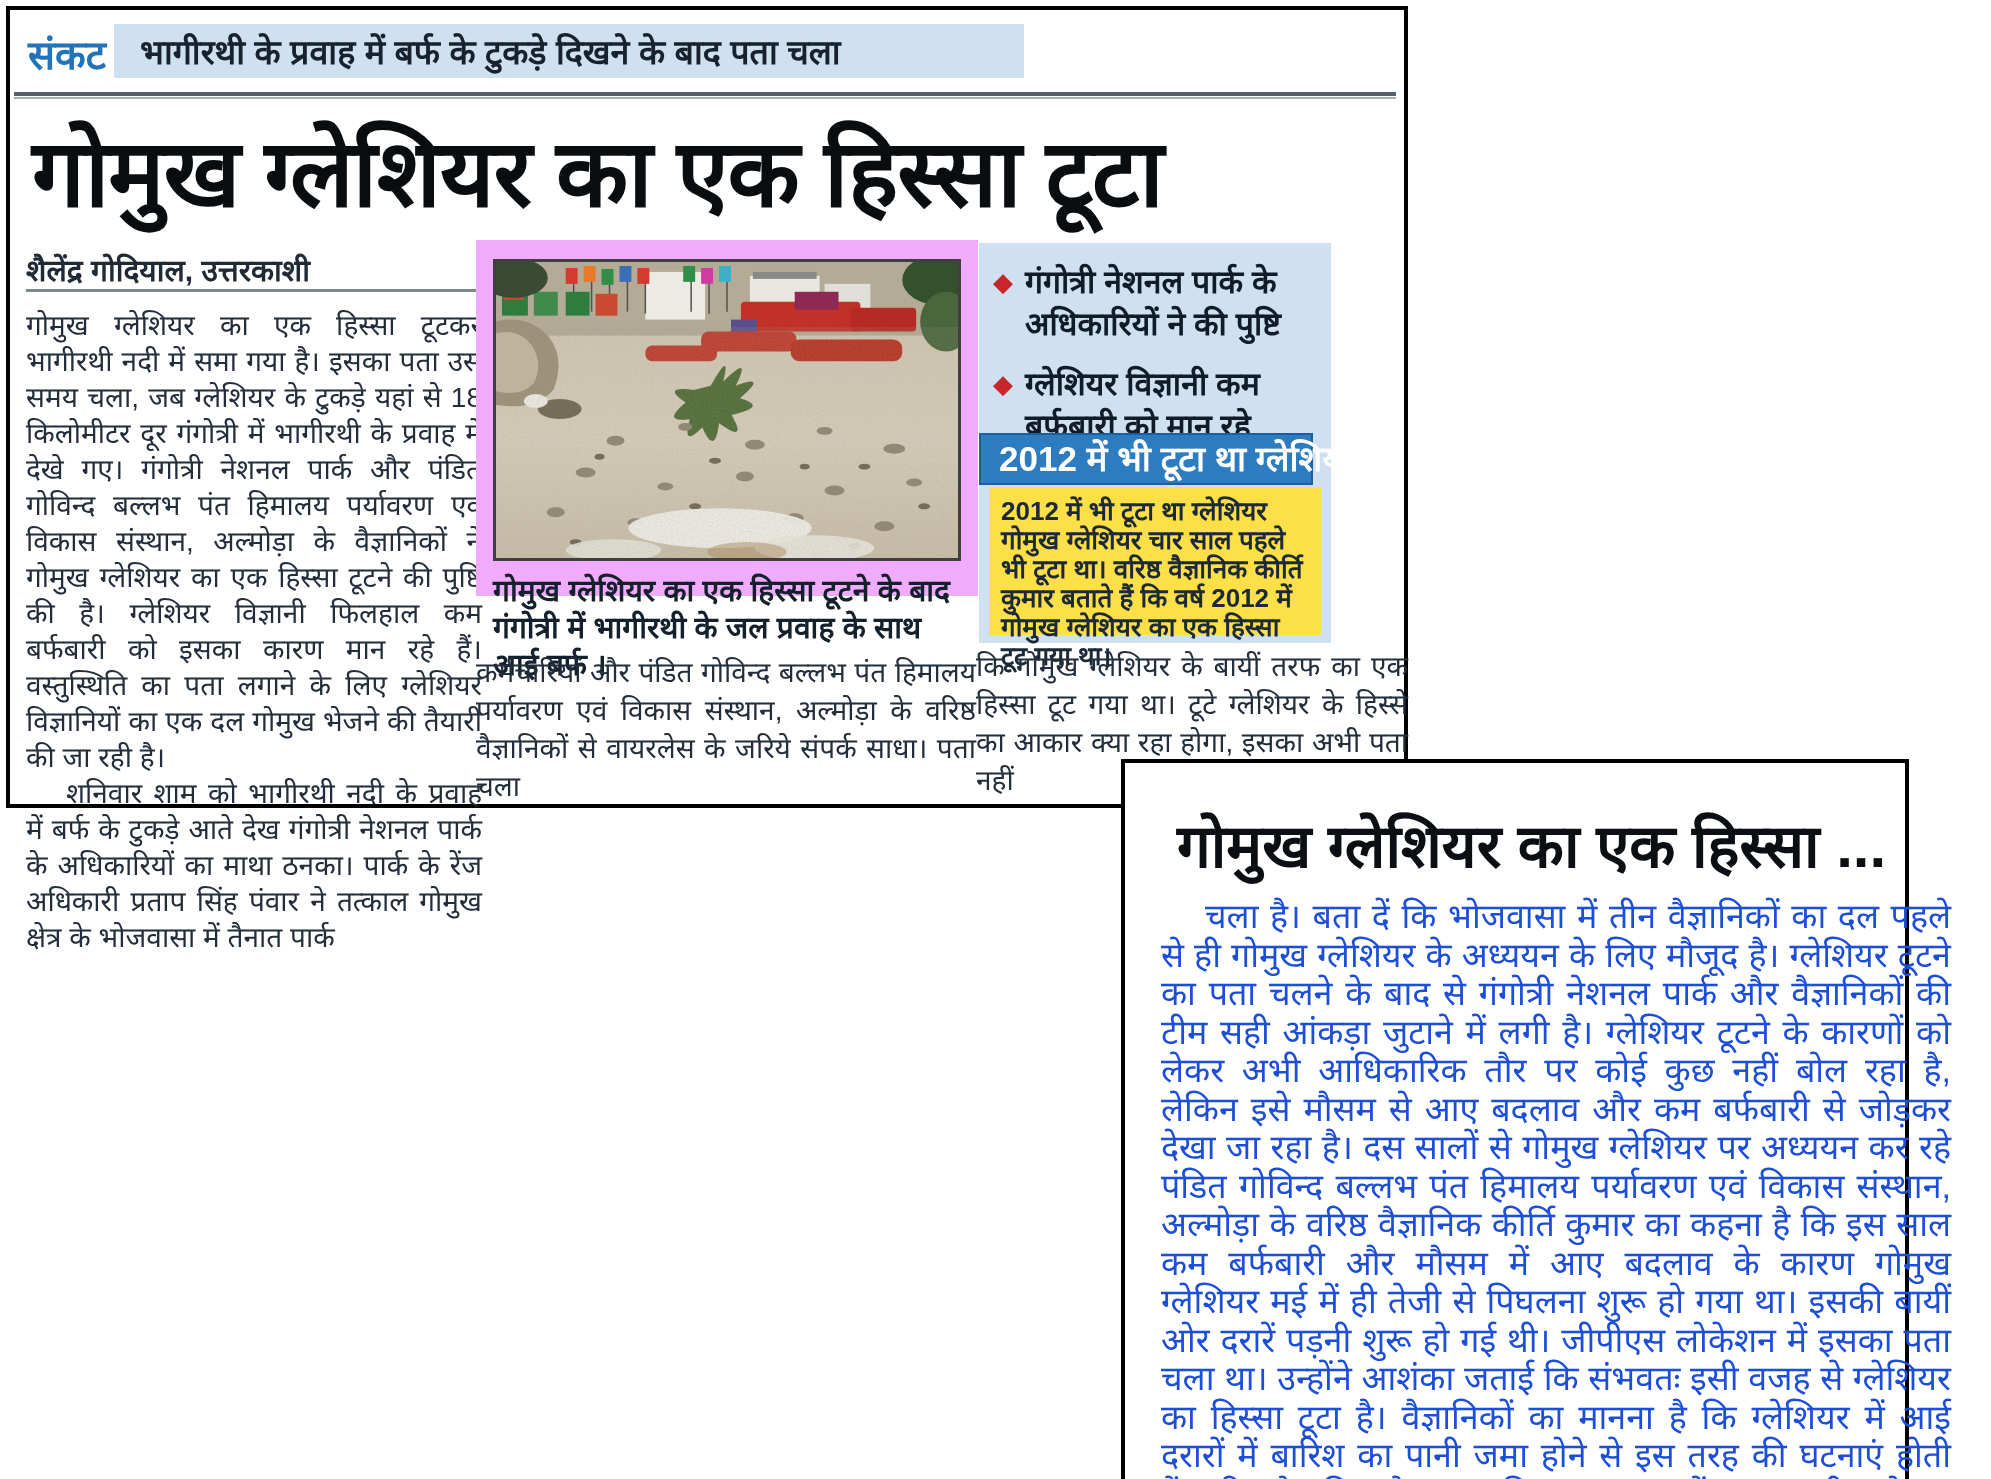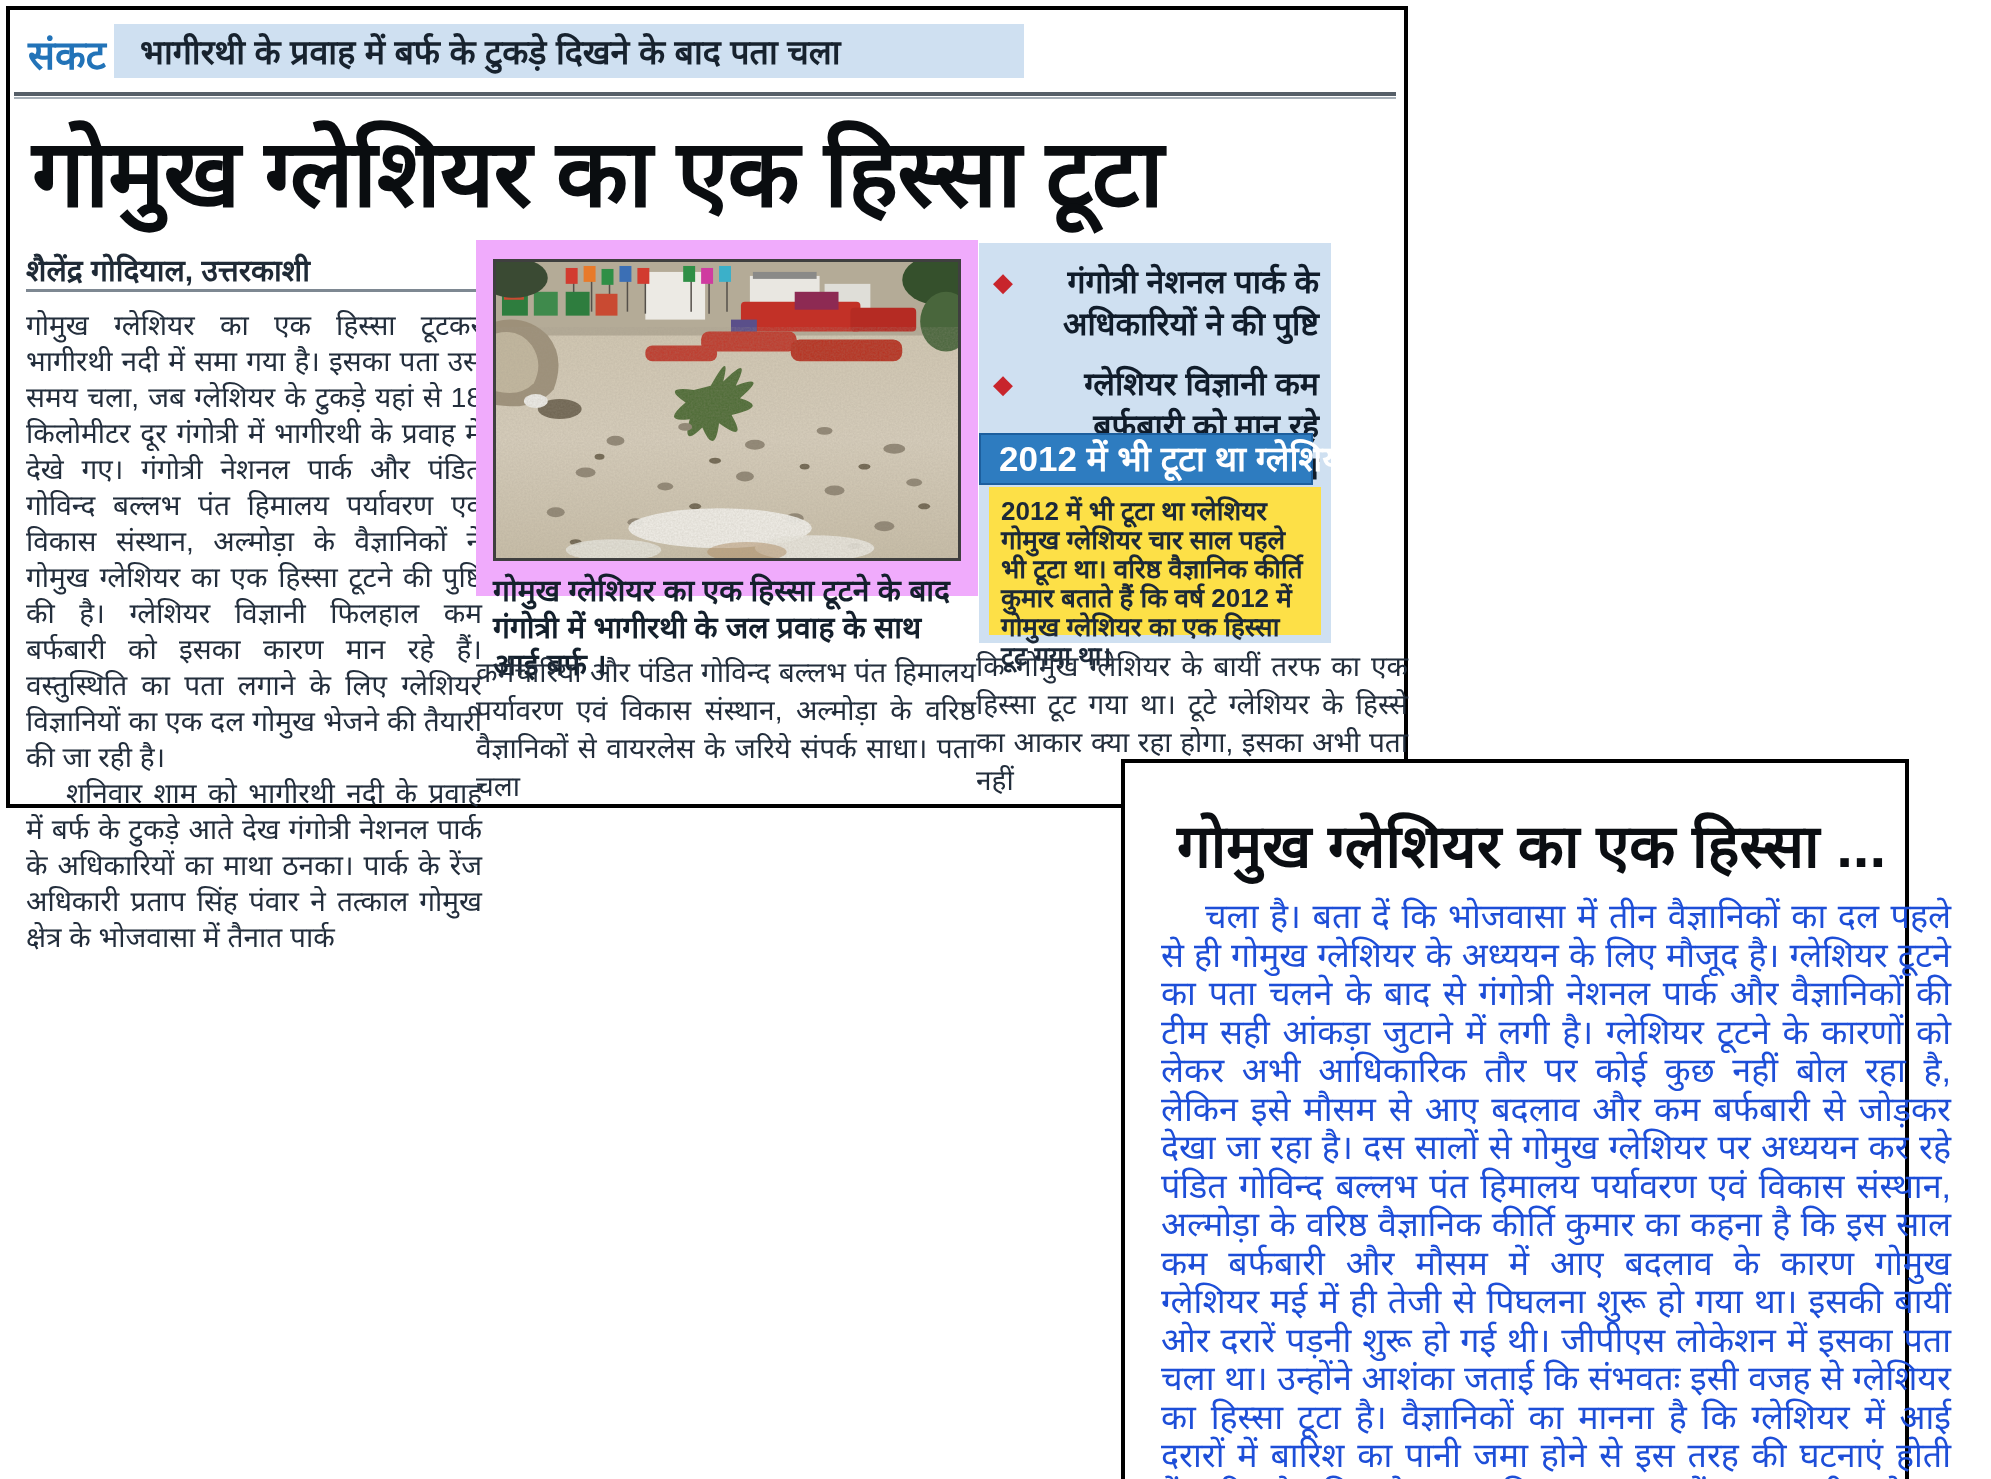--- a/index.html
+++ b/index.html
@@ -27,21 +27,21 @@
   
   .photo-block{left:466px;top:230px;width:502px;height:356px;background:#f0abfc;}
   .photo-frame{position:absolute;left:17px;top:19px;width:468px;height:302px;border:3px solid #3f3f3f;box-sizing:border-box;background:#d6ccba;}
   .photo-frame svg{display:block;width:100%;height:100%;}
   .photo-caption{position:absolute;left:17px;top:332px;width:472px;font-size:30px;font-weight:bold;color:#14202c;line-height:37px;}
   
   .sidebar{left:969px;top:233px;width:352px;height:400px;background:#cfe0f1;}
   .bullets{position:absolute;left:14px;top:18px;width:326px;}
   .bullet-item{display:flex;gap:12px;margin-bottom:18px;}
   .bullet-item .diamond{color:#c8252c;font-size:26px;line-height:42px;flex:0 0 auto;}
-  .bullet-item .btext{font-size:32px;font-weight:bold;color:#101c2a;line-height:42px;text-align:right;}
+  .bullet-item .btext{font-size:32px;font-weight:bold;color:#101c2a;line-height:42px;}
   .box-title{position:absolute;left:0;top:190px;width:334px;height:52px;background:#2e7cc0;border:2px solid #1d5f9e;box-sizing:border-box;}
   .box-title span{display:block;padding-left:18px;font-size:35px;font-weight:bold;color:#ffffff;line-height:48px;white-space:nowrap;}
   .box-body{position:absolute;left:10px;top:244px;width:332px;height:148px;background:#fde047;box-sizing:border-box;padding:10px 10px 0 12px;
     font-size:26px;line-height:29px;font-weight:600;color:#1c2938;}
   
   .col2cont{left:466px;top:644px;width:500px;font-size:28px;line-height:38px;text-align:justify;}
   .col3cont{left:966px;top:638px;width:432px;font-size:28px;line-height:38px;text-align:justify;}
   
   .headline2{left:52px;top:40px;font-size:60px;font-weight:bold;color:#0b0e12;white-space:nowrap;}
   .body2{left:36px;top:134px;width:790px;font-size:34px;line-height:38.5px;text-align:justify;text-indent:44px;color:#1d4ed8;}

